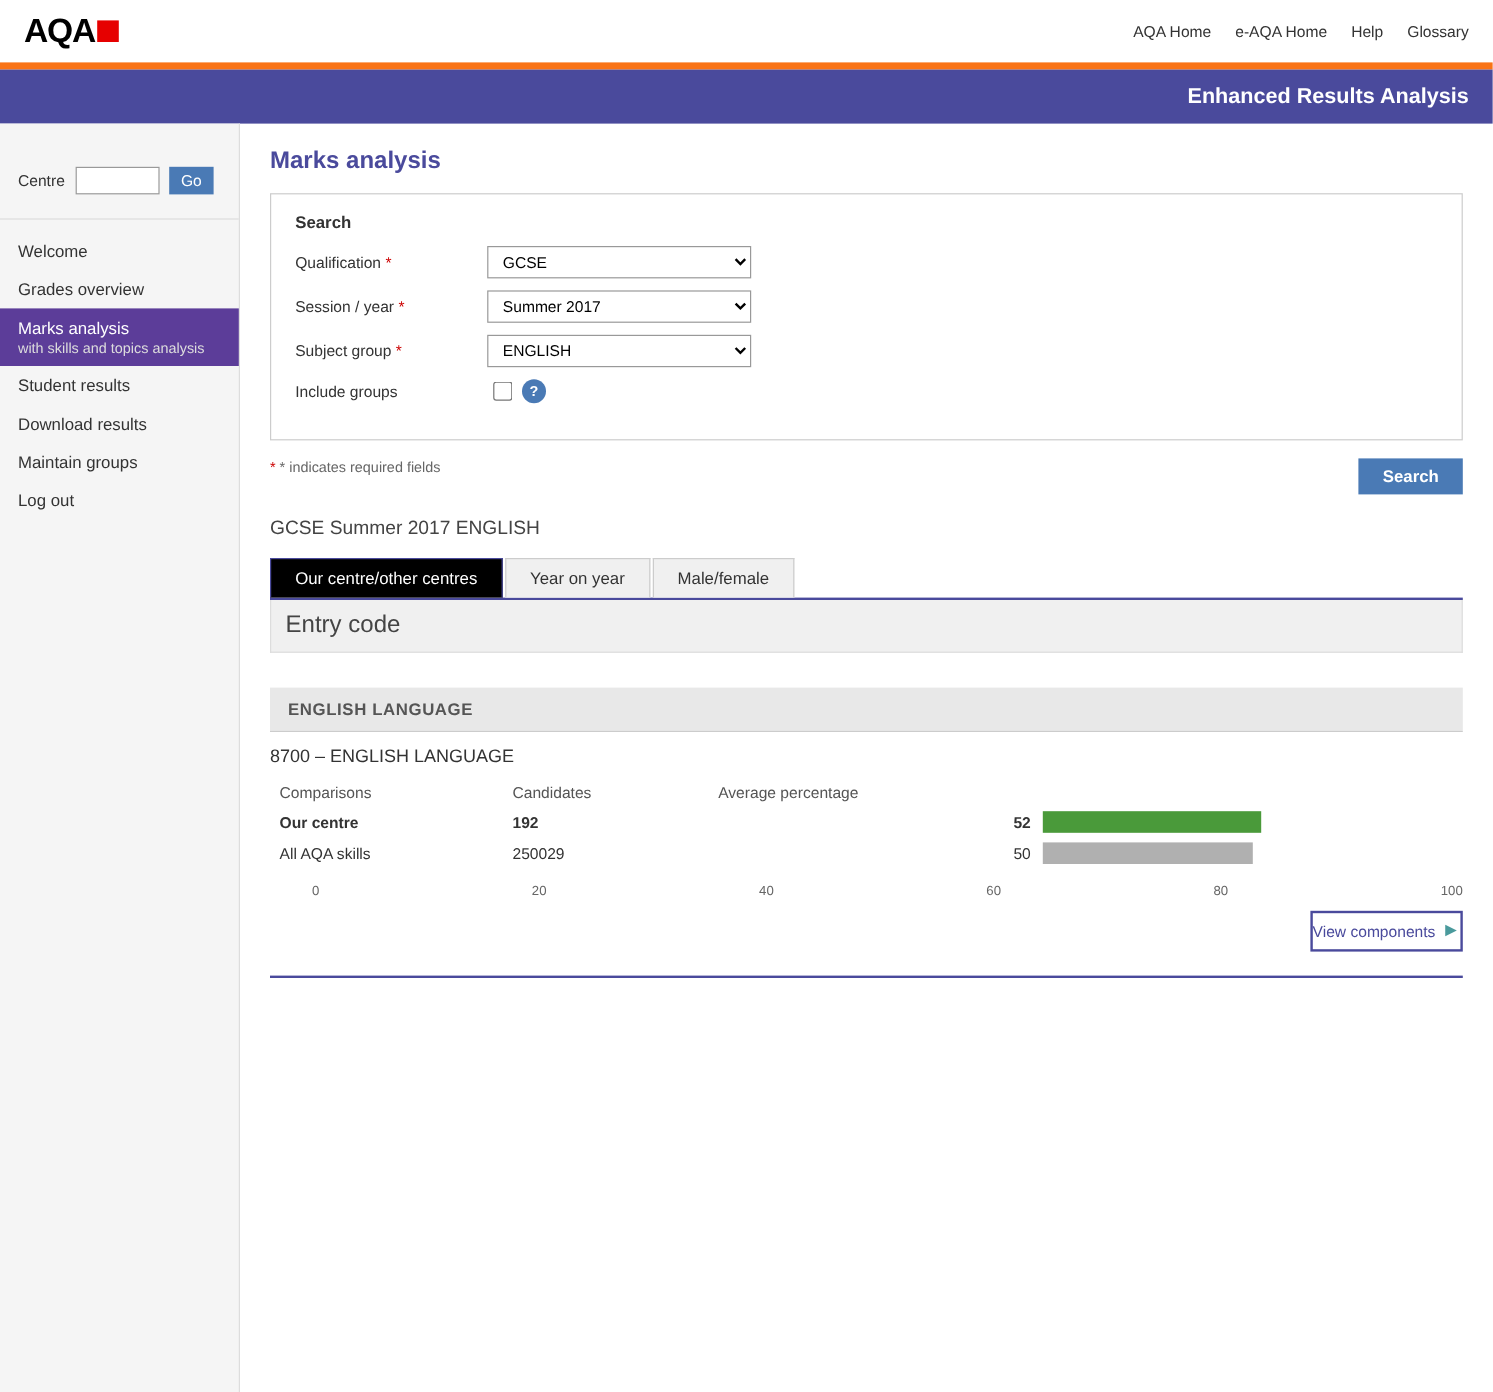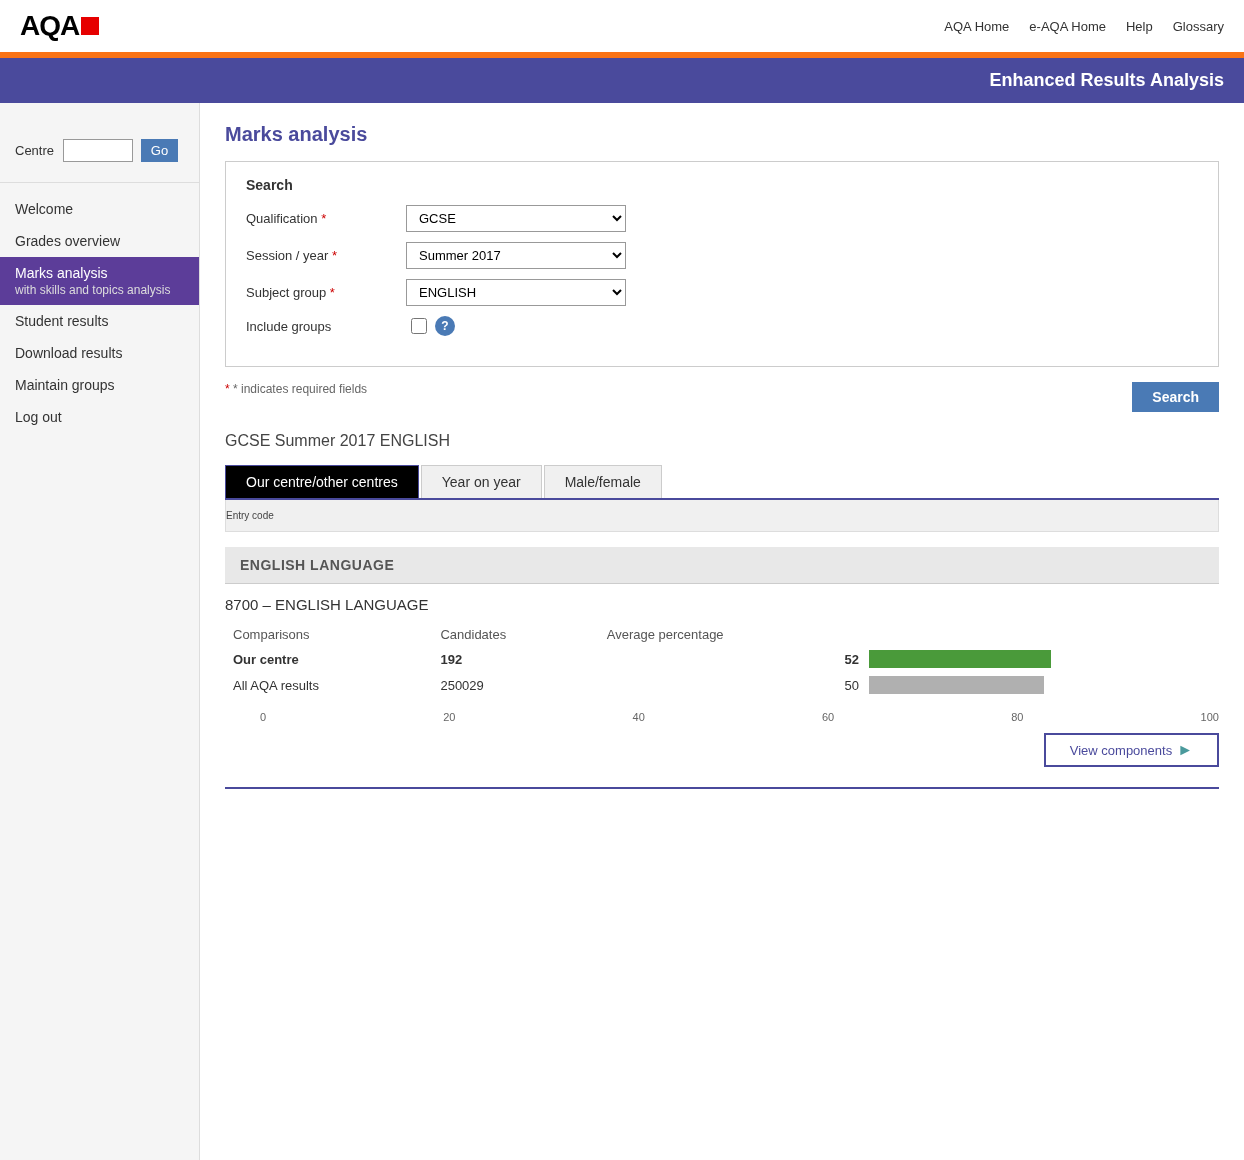--- a/index.html
+++ b/index.html
@@ -157,26 +157,26 @@
     }
     .tab.active {
       background: #000000;
       color: white;
       border-color: #4a4a9c;
     }
 
     
     .table-header-row {
       background: #f0f0f0;
-      padding: 10px 0;
-      font-size: 10px;
+      padding: 10px 12px;
+      font-size: 20px;
       color: #444;
       border: 1px solid #ddd;
       border-top: none;
-      margin-bottom: 15px;
+      margin-bottom: 29px;
     }
 
     
     .subject-section {
       background: #e8e8e8;
       padding: 10px 15px;
       font-size: 14px;
       font-weight: bold;
       color: #555;
       letter-spacing: 0.5px;
@@ -201,21 +201,21 @@
     
     .view-components-row {
       display: flex;
       justify-content: flex-end;
       margin-top: 10px;
     }
     .view-components-btn {
       background: white;
       border: 2px solid #4a4a9c;
       color: #4a4a9c;
-      padding: 6px 24px;
+      padding: 6px 0;
       font-size: 13px;
       cursor: pointer;
       display: flex;
       align-items: center;
       gap: 5px;
       text-decoration: none;
     }
     .chevron-right { color: #4a9a9c; font-size: 16px; }
 
     .bottom-border { border-bottom: 2px solid #4a4a9c; margin-top: 20px; }
@@ -358,21 +358,21 @@
       <tbody id="data-table-body">
           <tr>
       <td style="font-weight:bold;">Our centre</td>
       <td style="font-weight:bold;">192</td>
       <td style="font-weight:bold;; text-align:right; padding-right:10px;">52</td>
       <td style="width:350px; padding:4px 0;">
         <div style="background:#4a9a3a; width:182px; height:18px;"></div>
       </td>
     </tr>
           <tr>
-      <td style="">All AQA results</td>
+      <td style="">All AQA skills</td>
       <td style="">250029</td>
       <td style="; text-align:right; padding-right:10px;">50</td>
       <td style="width:350px; padding:4px 0;">
         <div style="background:#b0b0b0; width:175px; height:18px;"></div>
       </td>
     </tr>
         </tbody>
     </table>
 
     <div class="axis-labels-row">

